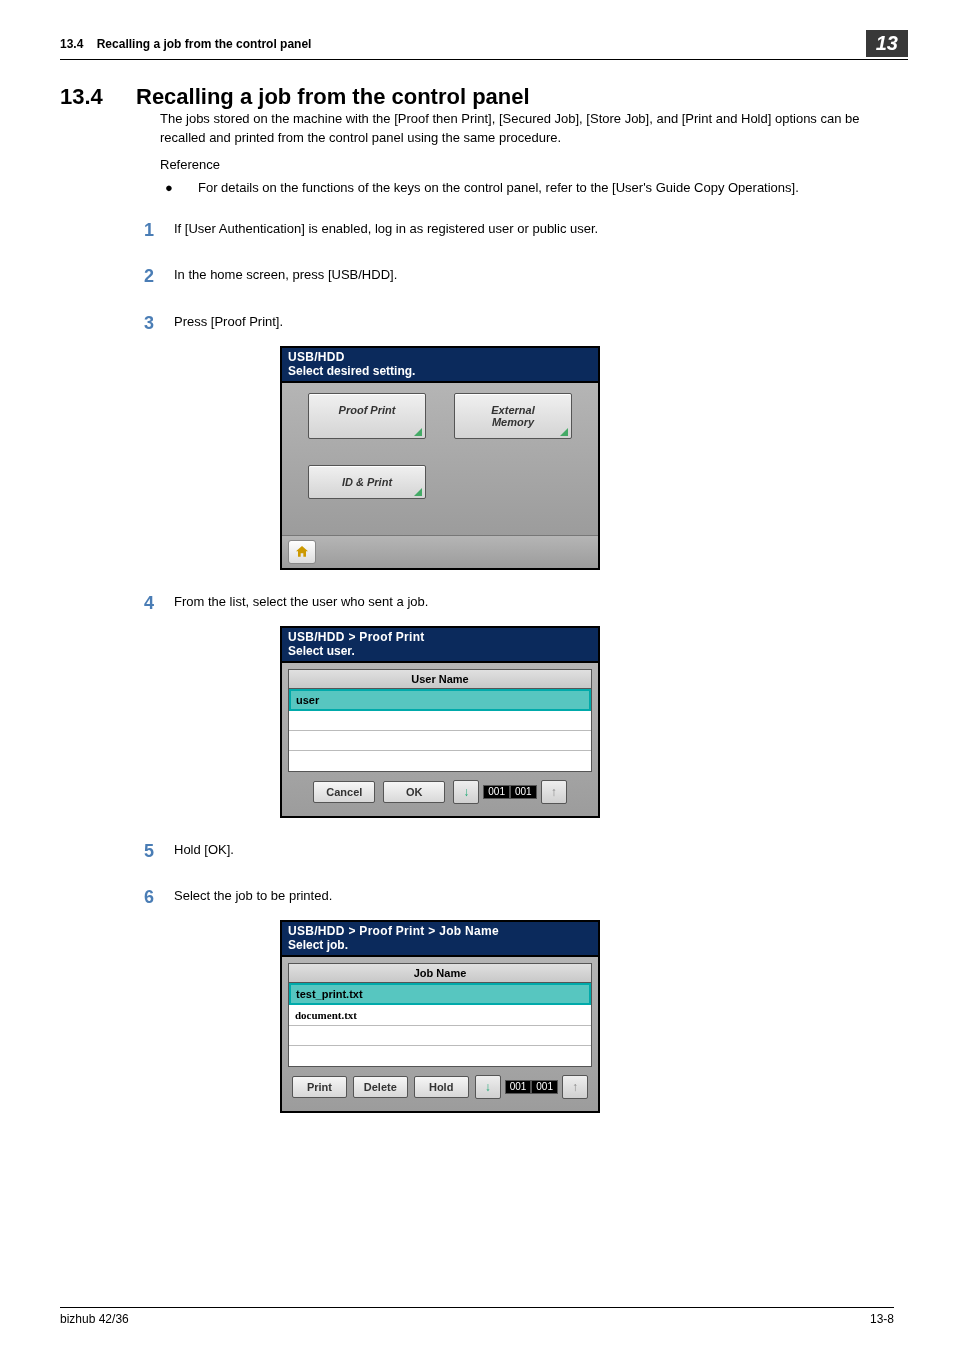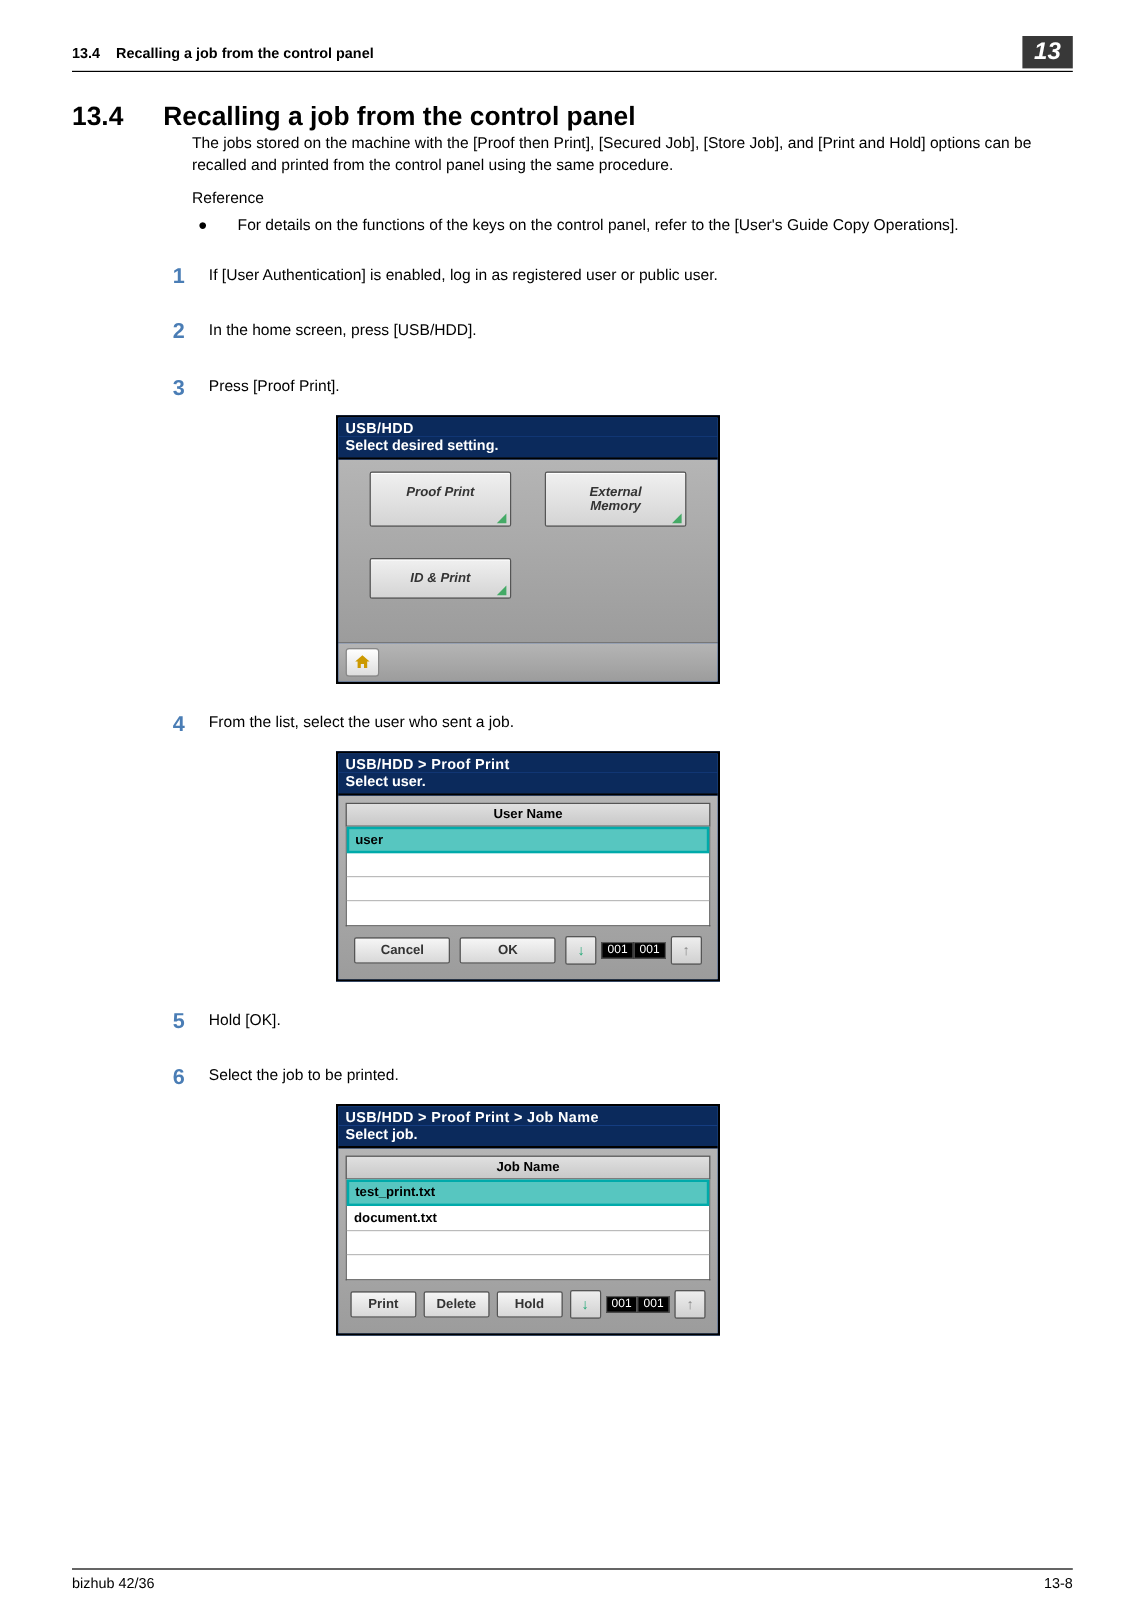--- a/index.html
+++ b/index.html
@@ -1,54 +1,54 @@
 <!DOCTYPE html>
 <html><head>
 <meta charset="utf-8">
 <style>
   * { box-sizing: border-box; margin: 0; padding: 0; }
   html, body { width: 954px; height: 1350px; background: #fff; font-family: Arial, Helvetica, sans-serif; color: #000; }
-  .page { width: 954px; height: 1350px; position: relative; padding: 30px 60px 0 60px; }
+  .page { width: 954px; height: 1350px; position: relative; padding: 30px 46px 0 60px; }
   .hdr { display: flex; align-items: center; border-bottom: 1px solid #000; padding-bottom: 2px; }
   .hdr-left { font-size: 12px; font-weight: bold; flex: 1; }
   .hdr-box { background: #383838; color: #fff; font-weight: bold; font-size: 20px; padding: 2px 10px; font-style: italic; }
   .sec-head { display: flex; align-items: baseline; gap: 24px; margin-top: 24px; }
   .sec-num { font-size: 22px; font-weight: bold; width: 52px; }
   .sec-title { font-size: 22px; font-weight: bold; }
   .body-col { margin-left: 100px; margin-top: 0; font-size: 13px; line-height: 1.45; width: 740px; }
   .ref-head { margin-top: 8px; font-size: 13px; }
   .bul-row { display: flex; gap: 20px; margin-top: 4px; }
   .bul-dot { width: 18px; text-align: center; }
   .bul-txt { flex: 1; }
   .step-row { display: flex; gap: 20px; margin-top: 20px; align-items: flex-start; }
   .step-num { color: #4a7db5; font-size: 18px; font-weight: bold; width: 18px; text-align: right; }
   .step-txt { flex: 1; font-size: 13px; padding-top: 3px; }
   .screenshot-wrap { margin: 10px 0 10px 220px; }
 
   
-  .panel { width: 320px; border: 2px solid #000; background: #3b82f6; }
+  .panel { width: 320px; border: 2px solid #000; background: #701a75; }
   .panel-title { background: #0b2a5c; color: #fff; font-size: 12px; padding: 2px 6px 0 6px; font-weight: bold; letter-spacing: .3px; }
   .panel-sub { background: #0b2a5c; color: #fff; font-size: 12px; padding: 0 6px 3px 6px; font-weight: bold; }
   .panel-body { background: linear-gradient(#b5b5b5,#9c9c9c); padding: 10px 8px; position: relative; border-top: 2px solid #000; }
   .panel-body.narrowpad { padding: 6px 6px; }
   .btn3d { display: inline-block; background: linear-gradient(#f0f0f0,#d4d4d4); border: 1px solid #555; border-radius: 2px; font-size: 11px; font-weight: bold; color: #333; text-align: center; padding: 10px 0; width: 118px; box-shadow: inset 0 1px 0 #fff; position: relative; }
   .btn3d .corner { position:absolute; right:3px; bottom:2px; width:0;height:0;border-left:8px solid transparent;border-bottom:8px solid #4a6; }
   .row-btns { display:flex; gap: 28px; justify-content:center; margin-bottom: 26px; font-style: italic; }
   .home-row { background: linear-gradient(#b5b5b5,#9c9c9c); padding: 4px 6px; border-top: 1px solid #777; }
   .home-chip { width: 28px; height: 24px; background: linear-gradient(#fff,#ddd); border:1px solid #888; border-radius:3px; display:flex; align-items:center; justify-content:center; }
   .home-chip svg { width:16px; height:16px; }
 
   
   .list-head { background: linear-gradient(#e0e0e0,#c8c8c8); border:1px solid #555; font-size:11px; font-weight:bold; text-align:center; padding:3px 0; }
   .list-box { border:1px solid #555; border-top:none; background:#fff; }
   .list-item { font-size:11px; padding:4px 6px; border-bottom:1px solid #bbb; }
   .list-item.sel { background:#57c6c0; color:#000; font-weight:bold; border:2px solid #0aa; padding:3px 5px; }
   .list-item.empty { height:20px; }
   .botbar { display:flex; gap:8px; align-items:center; justify-content:center; padding:8px 4px 6px 4px; }
-  .sbtn { background: linear-gradient(#f6f6f6,#d8d8d8); border:1px solid #555; border-radius:2px; font-size:11px; font-weight:bold; color:#333; padding:4px 0; width:80px; text-align:center; }
+  .sbtn { background: linear-gradient(#f6f6f6,#d8d8d8); border:1px solid #555; border-radius:2px; font-size:11px; font-weight:bold; color:#333; padding:4px 0; width:62px; text-align:center; }
   .arrow-group { display:flex; gap:4px; align-items:center; }
   .arrow-btn { width:26px; height:24px; background: linear-gradient(#eee,#d0d0d0); border:1px solid #555; border-radius:2px; display:flex; align-items:center; justify-content:center; font-size:12px; color:#888; }
   .arrow-btn.act { color:#2a7; }
   .count-chip { background:#000; color:#fff; font-size:10px; line-height:10px; text-align:center; padding:1px 4px; border:1px solid #555; }
   .count-wrap { display:flex; flex-direction:row; gap:0; }
 
   .footer { position:absolute; bottom:24px; left:60px; right:60px; display:flex; justify-content:space-between; font-size:12px; border-top:1px solid #000; padding-top:4px; }
 </style>
 </head>
 <body>
@@ -167,21 +167,21 @@
   </div>
 
   <div class="screenshot-wrap">
     <div class="panel">
       <div class="panel-title">USB/HDD &gt; Proof Print &gt; Job Name</div>
       <div class="panel-sub">Select job.</div>
       <div class="panel-body narrowpad">
         <div class="list-head">Job Name</div>
         <div class="list-box">
           <div class="list-item sel">test_print.txt</div>
-          <div class="list-item" style="font-weight:bold;">document.txt</div>
+          <div class="list-item" style="font-weight:bold;font-family:Liberation Serif, serif;">document.txt</div>
           <div class="list-item empty"></div>
           <div class="list-item empty" style="border-bottom:none;"></div>
         </div>
         <div class="botbar" style="gap:6px;">
           <div class="sbtn">Print</div>
           <div class="sbtn">Delete</div>
           <div class="sbtn">Hold</div>
           <div class="arrow-group">
             <div class="arrow-btn act">
                 <span>↓</span>

